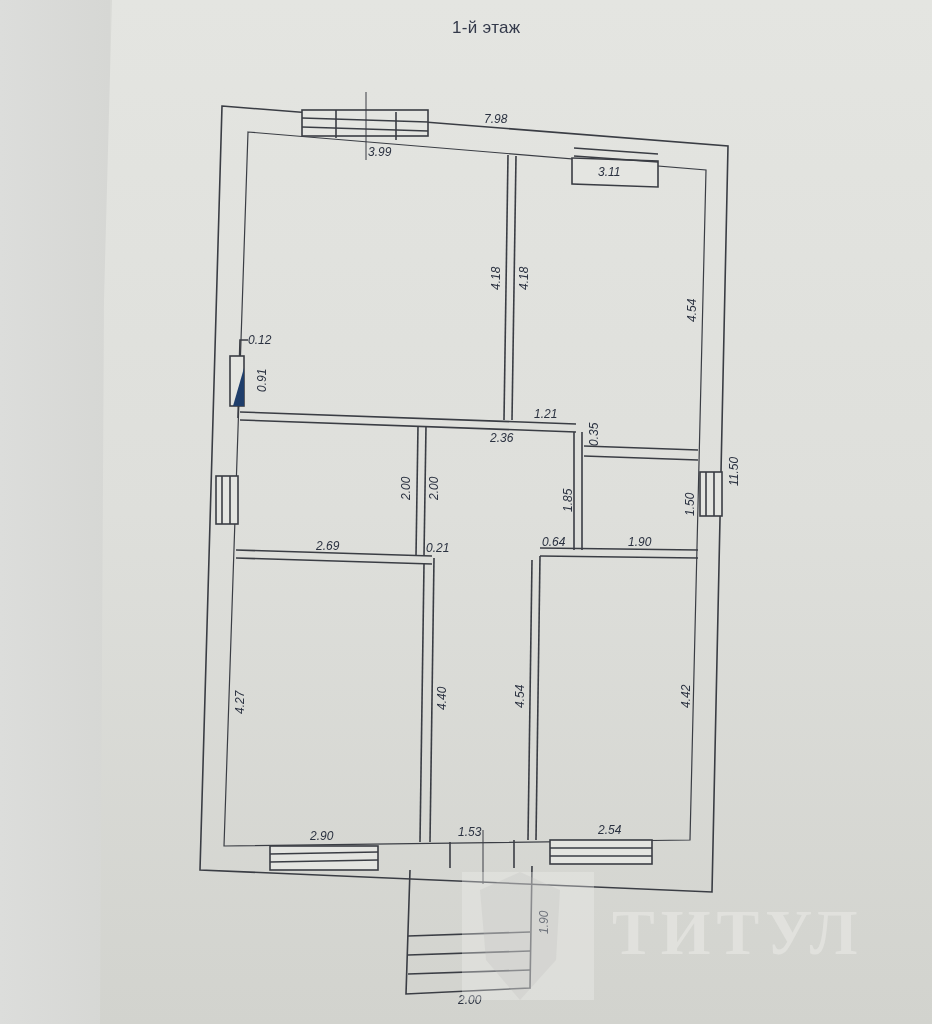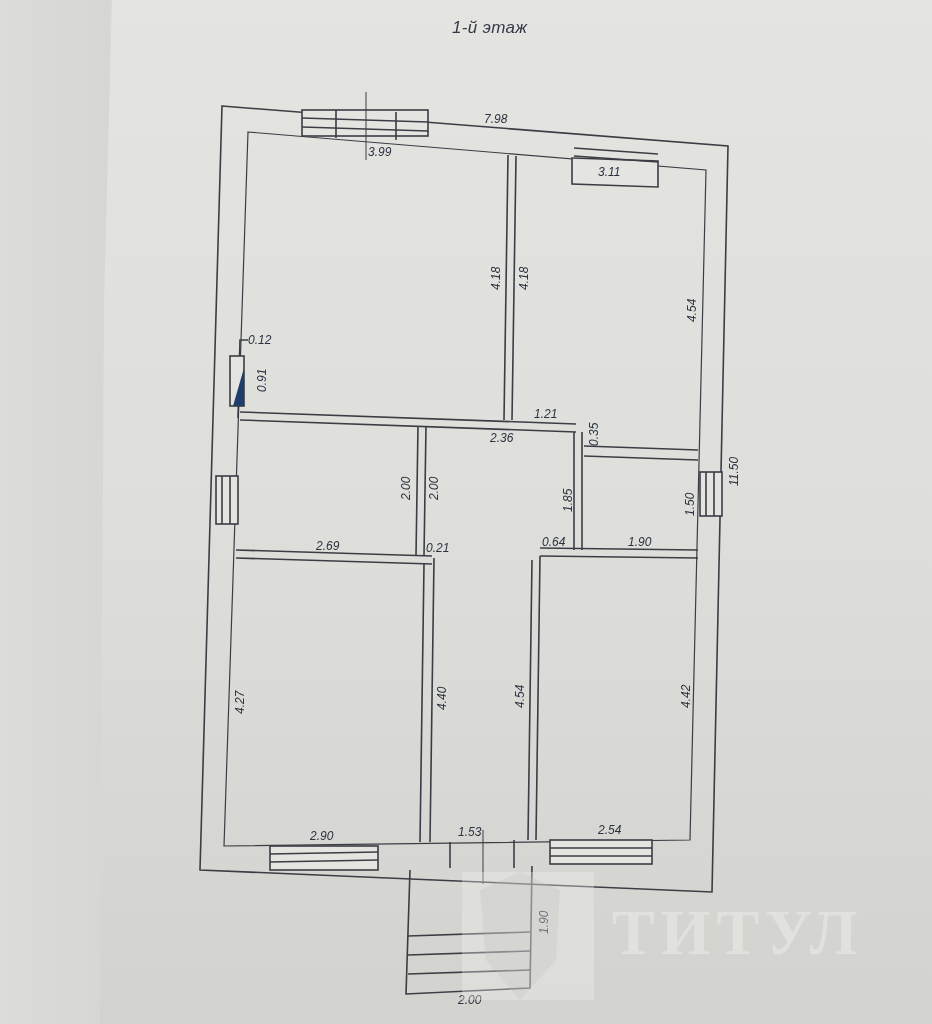--- a/index.html
+++ b/index.html
@@ -13,21 +13,21 @@
     position: absolute; left: 0; top: 0; width: 110px; height: 1024px;
     background: linear-gradient(90deg, #dcdddb 0%, #d6d7d4 100%);
   }
   .paper-main {
     position: absolute; left: 100px; top: 0; width: 832px; height: 1024px;
     background: linear-gradient(180deg, #e4e5e1 0%, #dedfdb 50%, #d2d3ce 100%);
     clip-path: polygon(12px 0, 832px 0, 832px 1024px, 0 1024px, 4px 300px);
   }
   .title {
     position: absolute; left: 452px; top: 18px;
-    font-size: 17px; font-style: italic; color: #33394a; letter-spacing: 0.3px;
+    font-size: 17px; color: #33394a; letter-spacing: 0.3px;
   }
   svg.plan { position: absolute; left: 0; top: 0; }
   .dim {
     font-family: "Liberation Sans", sans-serif;
     font-size: 12px; font-style: italic; fill: #2a3140;
   }
   .wm-text {
     position: absolute; left: 612px; top: 896px;
     font-family: "Liberation Serif", serif; font-weight: bold;
     font-size: 64px; color: rgba(235,235,232,0.55); letter-spacing: 6px;

